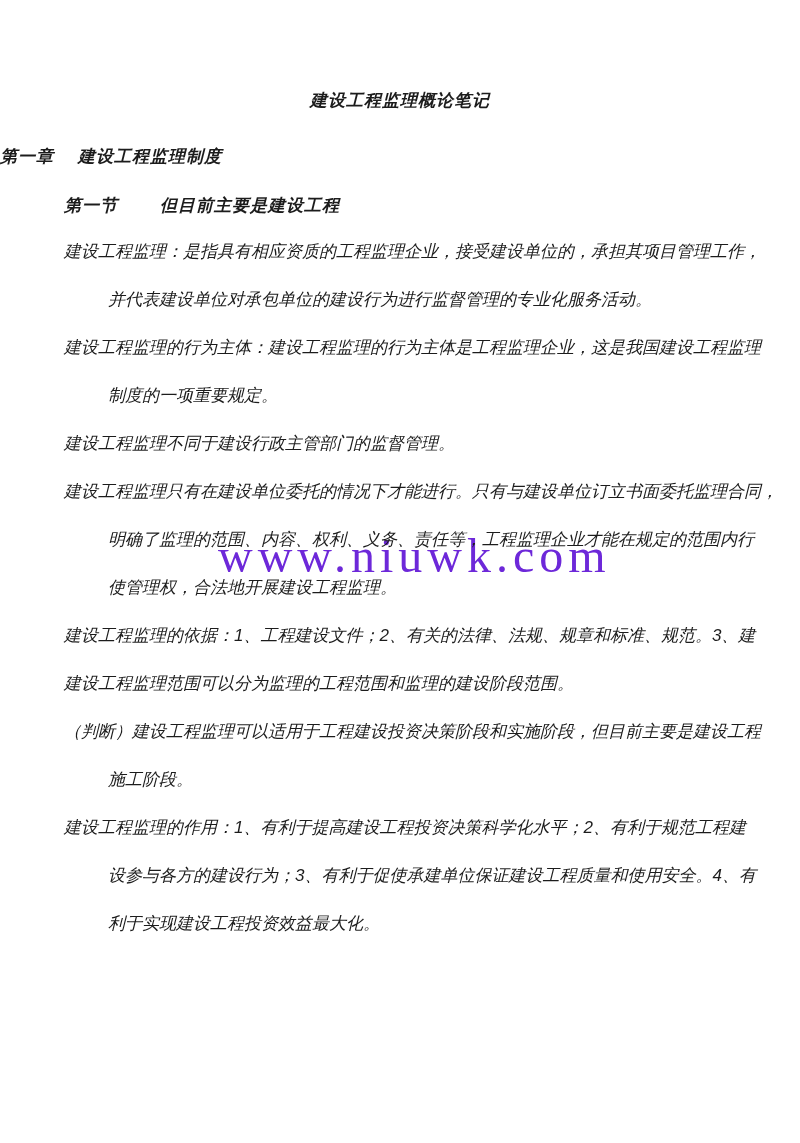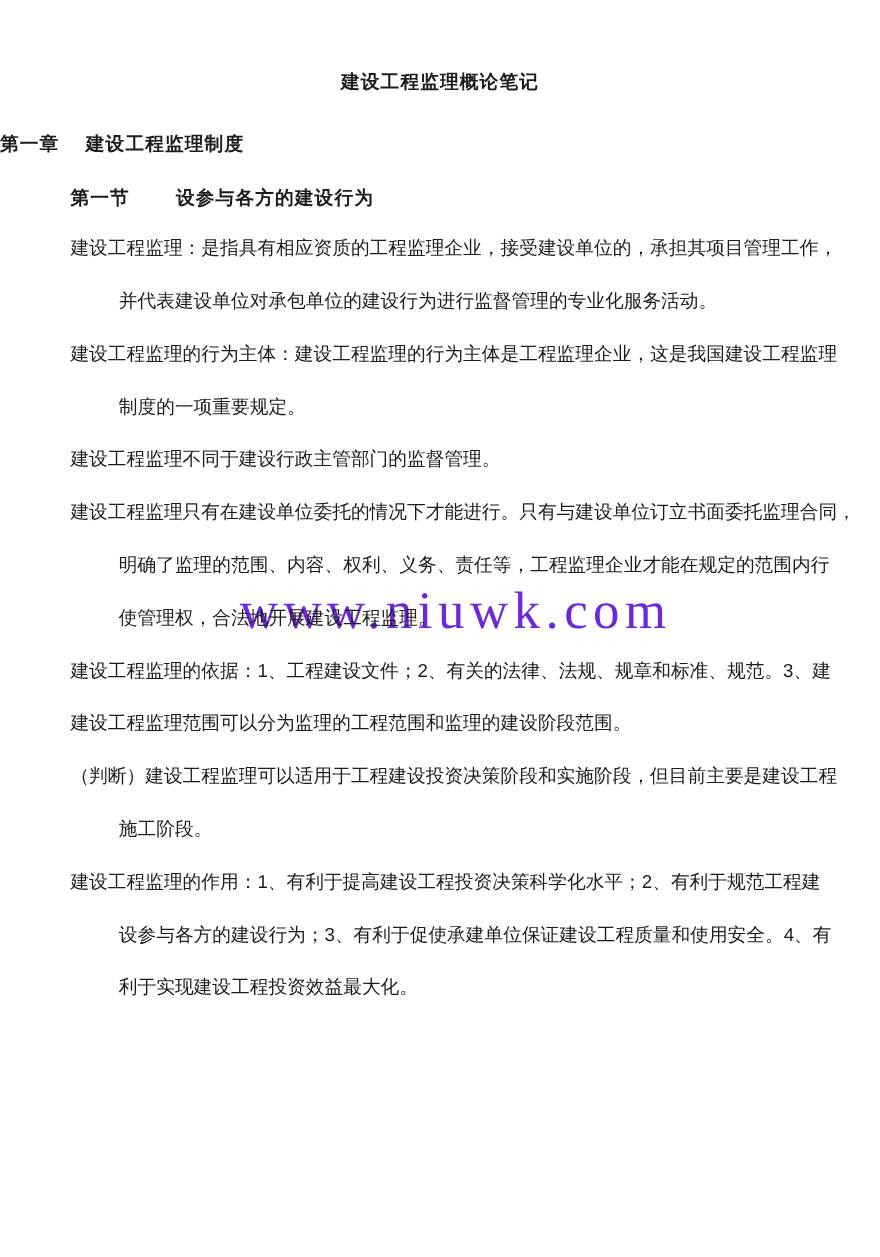--- a/index.html
+++ b/index.html
@@ -24,21 +24,22 @@
     font-family: "Liberation Serif", serif;
     font-size: 48px;
     letter-spacing: 5px;
     color: #6d28d9;
     white-space: nowrap;
     user-select: none;
   }
   .content {
     position: relative;
     z-index: 1;
-    padding-top: 64px;
+    padding-top: 90px;
+    font-style: italic;
   }
   .doc-title {
     margin: 0;
     text-align: center;
     font-size: 17px;
     line-height: 22px;
     font-weight: 700;
     letter-spacing: 1px;
   }
   .chapter {
@@ -92,21 +93,21 @@
 
   <div class="content">
 
     <h1 class="doc-title">建设工程监理概论笔记</h1>
 
     <div class="chapter">
       <span>第一章</span><span class="gap-chapter"></span><span>建设工程监理制度</span>
     </div>
 
     <div class="section">
-      <span>第一节</span><span class="gap-section"></span><span>设参与各方的建设行为</span>
+      <span>第一节</span><span class="gap-section"></span><span>但目前主要是建设工程</span>
     </div>
 
     <div class="body-lines" id="body-lines">
         <div class="line">建设工程监理：是指具有相应资质的工程监理企业，接受建设单位的，承担其项目管理工作，</div>
         <div class="line cont">并代表建设单位对承包单位的建设行为进行监督管理的专业化服务活动。</div>
         <div class="line">建设工程监理的行为主体：建设工程监理的行为主体是工程监理企业，这是我国建设工程监理</div>
         <div class="line cont">制度的一项重要规定。</div>
         <div class="line">建设工程监理不同于建设行政主管部门的监督管理。</div>
         <div class="line">建设工程监理只有在建设单位委托的情况下才能进行。只有与建设单位订立书面委托监理合同，</div>
         <div class="line cont">明确了监理的范围、内容、权利、义务、责任等，工程监理企业才能在规定的范围内行</div>

